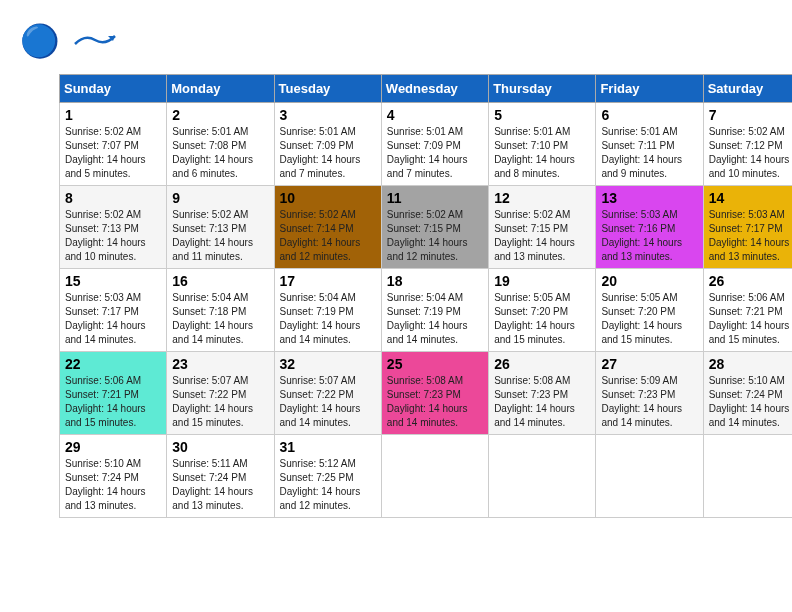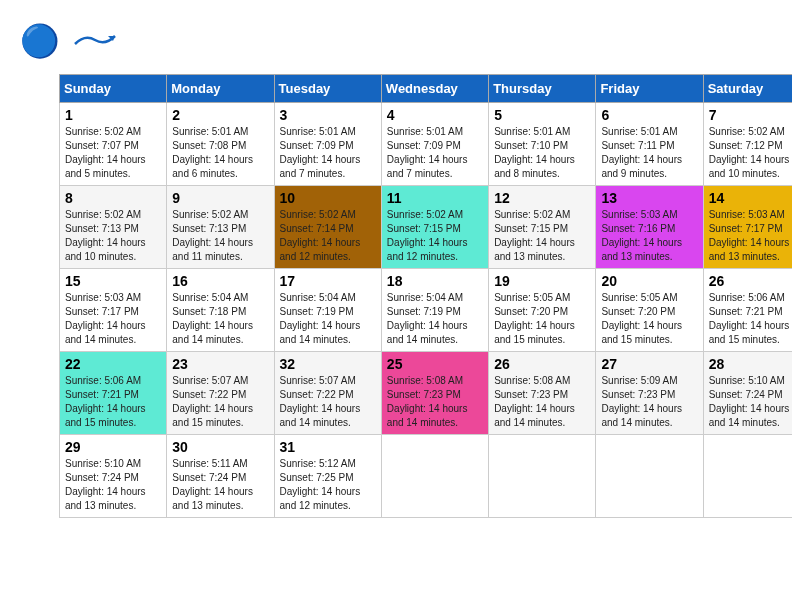--- a/index.html
+++ b/index.html
@@ -162,21 +162,21 @@
             <div class="day-info">Sunrise: 5:02 AM<br>Sunset: 7:13 PM<br>Daylight: 14 hours and 10 minutes.</div>
           </td>
           <td style="background: rgb(245, 245, 245);">
             <span class="day-num">9</span>
             <div class="day-info">Sunrise: 5:02 AM<br>Sunset: 7:13 PM<br>Daylight: 14 hours and 11 minutes.</div>
           </td>
           <td style="background: #a16207;">
             <span class="day-num">10</span>
             <div class="day-info">Sunrise: 5:02 AM<br>Sunset: 7:14 PM<br>Daylight: 14 hours and 12 minutes.</div>
           </td>
-          <td style="background: #5eead4;">
+          <td style="background: #a3a3a3;">
             <span class="day-num">11</span>
             <div class="day-info">Sunrise: 5:02 AM<br>Sunset: 7:15 PM<br>Daylight: 14 hours and 12 minutes.</div>
           </td>
           <td style="background: rgb(245, 245, 245);">
             <span class="day-num">12</span>
             <div class="day-info">Sunrise: 5:02 AM<br>Sunset: 7:15 PM<br>Daylight: 14 hours and 13 minutes.</div>
           </td>
           <td style="background: #d946ef;">
             <span class="day-num">13</span>
             <div class="day-info">Sunrise: 5:03 AM<br>Sunset: 7:16 PM<br>Daylight: 14 hours and 13 minutes.</div>

